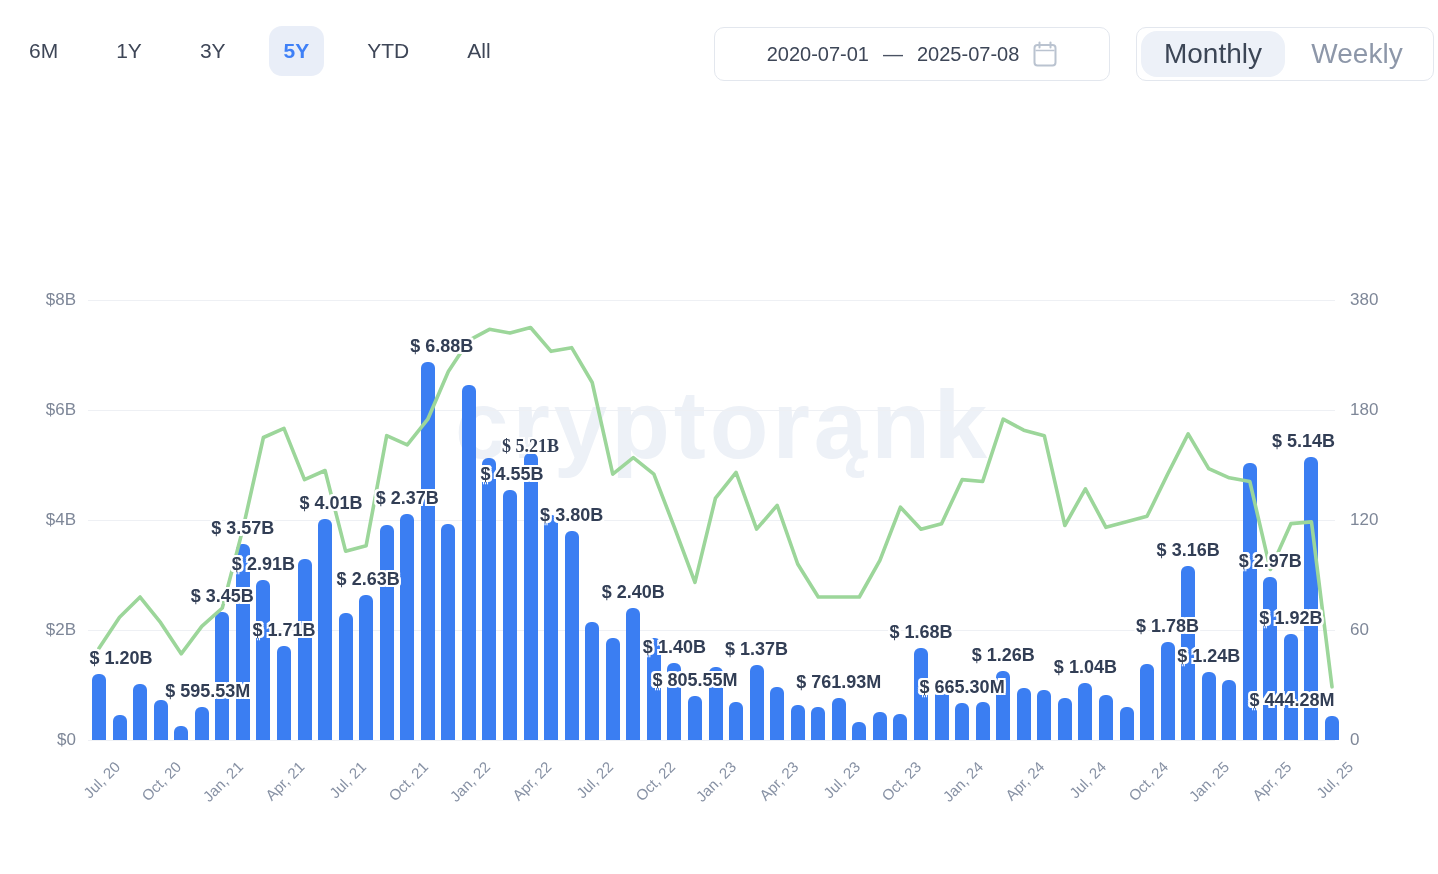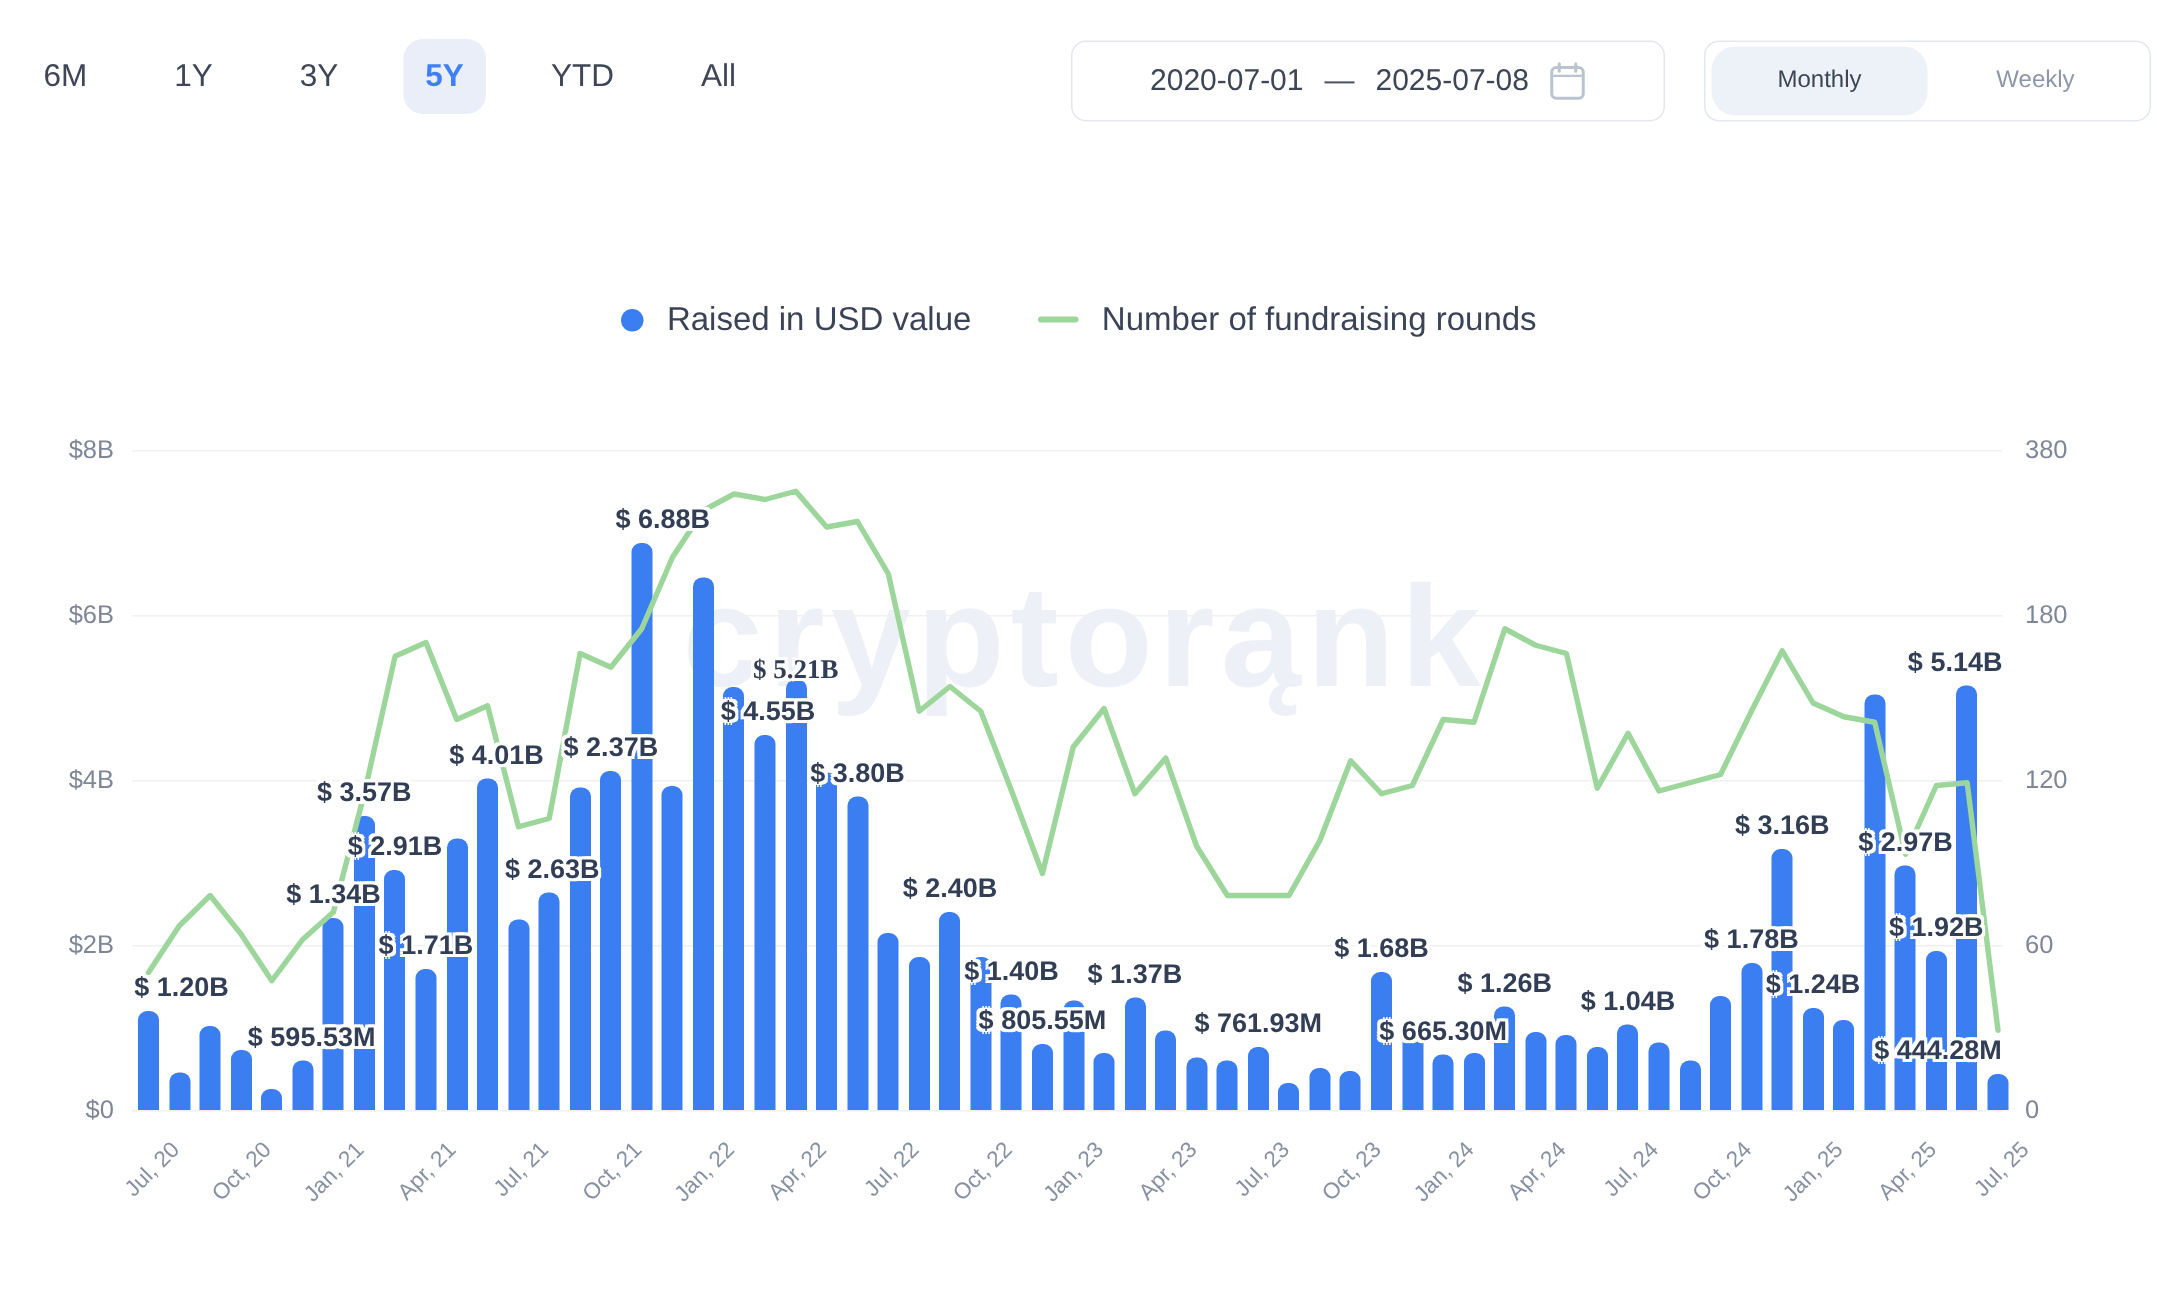--- a/index.html
+++ b/index.html
@@ -13,21 +13,21 @@
              background:transparent;border:none;font-family:inherit;}
   .range-btn.active{background:#e9eef8;color:#3f80f7;font-weight:700;}
   .datebox{position:absolute;left:714px;top:27px;width:396px;height:54px;border:1px solid #e3e7ee;
            border-radius:10px;display:flex;align-items:center;justify-content:center;gap:14px;
            font-size:20px;color:#3d4657;box-sizing:border-box;background:#fff;}
   .datebox .dash{color:#4a5263;}
   .cal-icon{width:24px;height:26px;display:inline-block;}
   .toggle{position:absolute;left:1136px;top:27px;width:298px;height:54px;border:1px solid #e3e7ee;
           border-radius:10px;display:flex;align-items:center;box-sizing:border-box;padding:4px;background:#fff;}
   .toggle-opt{flex:1;height:46px;display:flex;align-items:center;justify-content:center;
-              font-size:16px;color:#8d97a9;border-radius:16px;cursor:pointer;}
+              font-size:28px;color:#8d97a9;border-radius:16px;cursor:pointer;}
   .toggle-opt.active{background:#edf1f8;color:#3c4656;}
 
   
   .legend{position:absolute;left:0;top:200px;width:1438px;display:flex;justify-content:center;
           align-items:center;gap:44px;}
   .legend-item{display:flex;align-items:center;gap:16px;font-size:22px;color:#3b4456;cursor:pointer;}
   .lg-dot{width:15px;height:15px;border-radius:50%;}
   .lg-dash{width:27px;height:4px;border-radius:2px;}
 
   
@@ -75,30 +75,20 @@
         </svg>
       </span>
     </div>
 
     <div class="toggle" id="granularity-toggle">
         <div class="toggle-opt active">Monthly</div>
         <div class="toggle-opt">Weekly</div>
       </div>
   </div>
 
-  <div class="legend">
-    <div class="legend-item">
-      <span class="lg-dot" style="background: rgb(59, 126, 242);"></span>
-      <span>Raised in USD value</span>
-    </div>
-    <div class="legend-item">
-      <span class="lg-dash" style="background: rgb(156, 214, 154);"></span>
-      <span>Number of fundraising rounds</span>
-    </div>
-  </div>
 
   <div id="chart">
     <div class="watermark">cryptorąnk</div>
   <div class="gridline" style="left: 88px; top: 300px; width: 1247px;"></div>
       <div class="ytick-l" style="left: 16px; top: 300px;">$8B</div>
       <div class="ytick-r" style="left: 1350px; top: 300px;">380</div>
       <div class="gridline" style="left: 88px; top: 410px; width: 1247px;"></div>
       <div class="ytick-l" style="left: 16px; top: 410px;">$6B</div>
       <div class="ytick-r" style="left: 1350px; top: 410px;">180</div>
       <div class="gridline" style="left: 88px; top: 520px; width: 1247px;"></div>
@@ -169,21 +159,21 @@
       <div class="bar" style="left: 1242.8px; top: 462.8px; height: 277.2px; background: rgb(59, 126, 242);"></div>
       <div class="bar" style="left: 1263.35px; top: 576.65px; height: 163.35px; background: rgb(59, 126, 242);"></div>
       <div class="bar" style="left: 1283.9px; top: 634.4px; height: 105.6px; background: rgb(59, 126, 242);"></div>
       <div class="bar" style="left: 1304.45px; top: 457.3px; height: 282.7px; background: rgb(59, 126, 242);"></div>
       <div class="bar" style="left: 1325px; top: 715.565px; height: 24.4354px; background: rgb(59, 126, 242);"></div>
       <svg id="line-svg" width="1438" height="874" style="left: 0px; top: 0px;">
         <polyline points="99,648.3333333333334 119.55,617.1666666666666 140.1,597 160.65,622.6666666666666 181.2,653.8333333333334 201.75,626.3333333333334 222.3,608 242.85,529.1666666666666 263.4,437.5 283.95000000000005,428.3333333333333 304.5,479.6666666666667 325.05,470.5 345.6,551.1666666666667 366.15000000000003,545.6666666666667 386.7,435.6666666666667 407.25,444.83333333333337 427.8,419.1666666666667 448.35,371.5 468.90000000000003,340.3333333333333 489.45,329.3333333333333 510,333 530.55,327.5 551.1,351.33333333333337 571.6500000000001,347.66666666666663 592.2,382.5 612.75,474.1666666666667 633.3000000000001,457.66666666666663 653.85,474.1666666666667 674.4,527.3333333333334 694.95,582.3333333333334 715.5,498 736.0500000000001,472.33333333333337 756.6,529.1666666666666 777.15,505.33333333333337 797.7,564 818.25,597 838.8000000000001,597 859.35,597 879.9,560.3333333333334 900.45,507.16666666666663 921,529.1666666666666 941.5500000000001,523.6666666666667 962.1,479.6666666666667 982.65,481.5 1003.2,419.1666666666667 1023.75,430.16666666666663 1044.3000000000002,435.6666666666667 1064.85,525.5 1085.4,488.83333333333337 1105.95,527.3333333333334 1126.5,521.8333333333333 1147.05,516.3333333333334 1167.6000000000001,474.1666666666667 1188.15,433.83333333333337 1208.7,468.66666666666663 1229.25,477.8333333333333 1249.8,481.5 1270.3500000000001,569.5 1290.9,523.6666666666667 1311.45,521.8333333333333 1332,686.8333333333334" fill="none" stroke="#9cd69a" stroke-width="3.6" stroke-linejoin="round" stroke-linecap="round"></polyline>
       </svg>
       <div class="bar-label" style="left: 121px; top: 648px;">$ 1.20B</div>
       <div class="bar-label" style="left: 207.75px; top: 681.246px;">$ 595.53M</div>
-      <div class="bar-label" style="left: 222.3px; top: 586.4px;">$ 1.34B</div>
+      <div class="bar-label" style="left: 222.3px; top: 586.4px;">$ 3.45B</div>
       <div class="bar-label" style="left: 242.85px; top: 517.65px;">$ 3.57B</div>
       <div class="bar-label" style="left: 263.4px; top: 553.95px;">$ 2.91B</div>
       <div class="bar-label" style="left: 283.95px; top: 619.95px;">$ 1.71B</div>
       <div class="bar-label" style="left: 331.05px; top: 493.45px;">$ 4.01B</div>
       <div class="bar-label" style="left: 368.15px; top: 569.35px;">$ 2.63B</div>
       <div class="bar-label" style="left: 407.25px; top: 487.95px;">$ 2.37B</div>
       <div class="bar-label" style="left: 441.8px; top: 335.6px;">$ 6.88B</div>
       <div class="bar-label" style="left: 512px; top: 463.75px;">$ 4.55B</div>
       <div class="bar-label" style="left: 530.55px; top: 436px; font-family: Liberation Serif, serif;">$ 5.21B</div>
       <div class="bar-label" style="left: 571.65px; top: 505px;">$ 3.80B</div>

